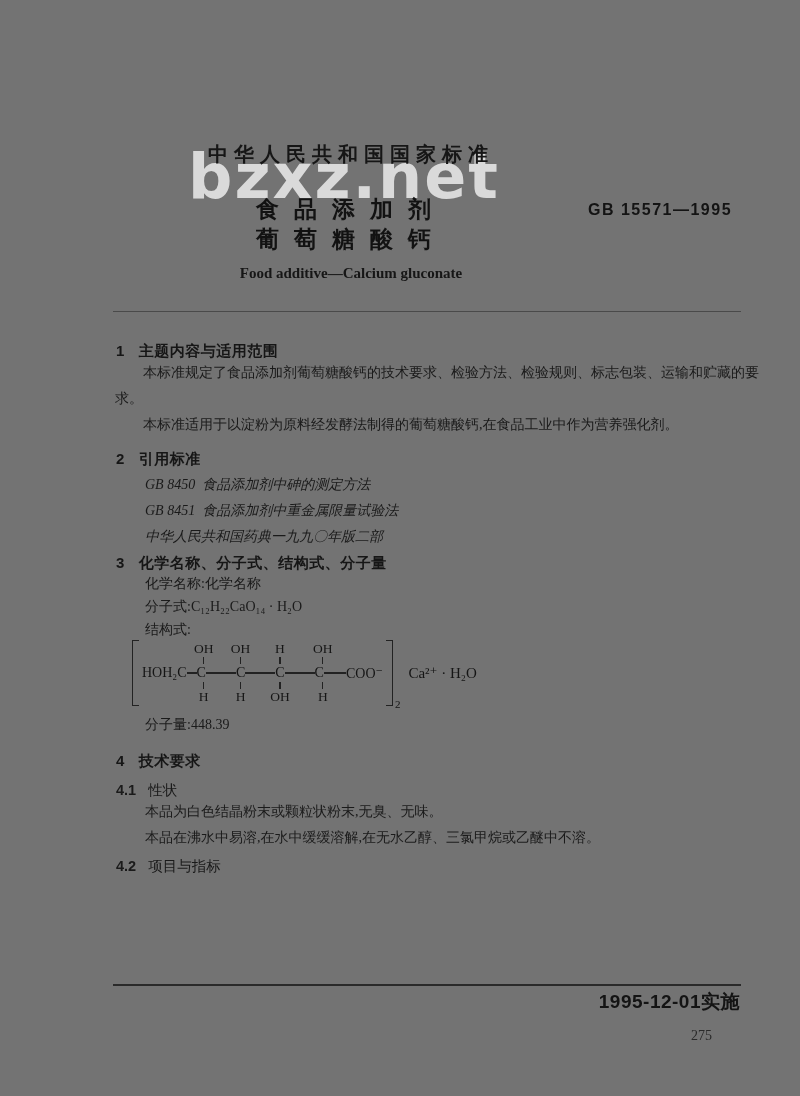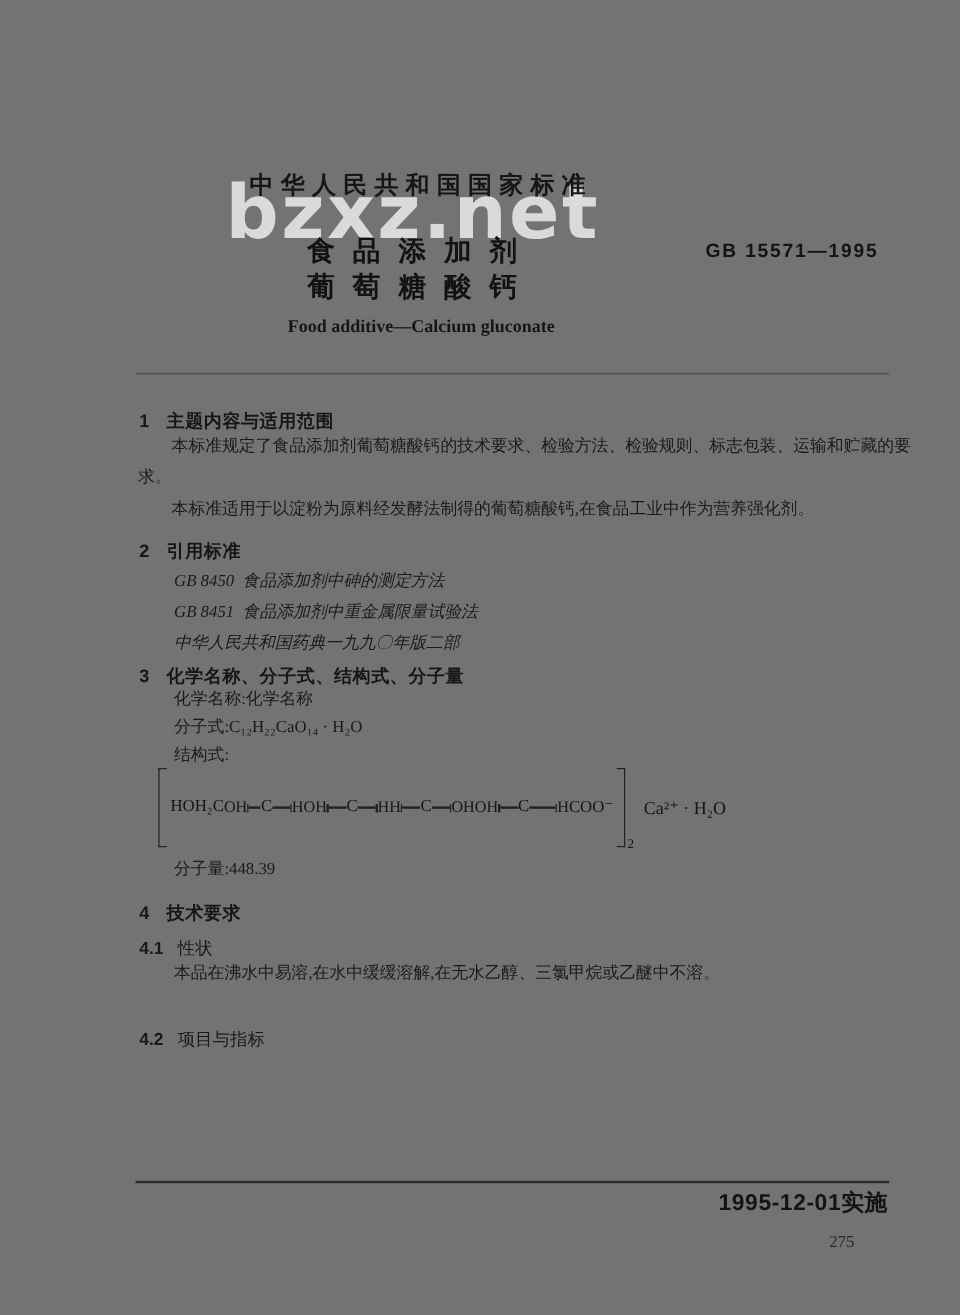--- a/index.html
+++ b/index.html
@@ -49,21 +49,21 @@
   .pre{white-space:pre;}
 
   
   .formula{position:absolute;left:132px;top:640px;z-index:1;display:flex;align-items:center;
     font-size:14px;color:#151515;}
   .bracket{width:7px;height:66px;box-sizing:border-box;}
   .bracket-l{border-left:1.6px solid #222;border-top:1.6px solid #222;border-bottom:1.6px solid #222;}
   .bracket-r{border-right:1.6px solid #222;border-top:1.6px solid #222;border-bottom:1.6px solid #222;}
   .chain{display:flex;align-items:center;padding:0 3px;}
   .endgroup{white-space:nowrap;}
-  .cunit{display:flex;align-items:center;}
+  .cunit{display:flex;flex-direction:column;align-items:center;}
   .flabel{height:16px;line-height:16px;font-size:13.5px;}
   .vbond{width:1.4px;height:7px;background:#222;}
   .crow{display:flex;align-items:center;height:18px;line-height:18px;}
   .hbond{height:1.4px;background:#222;}
   .hb-s{width:10px;}
   .hb-m{width:15px;}
   .hb-l{width:22px;}
   .br-sub{align-self:flex-end;font-size:11px;margin:0 2px 0 2px;transform:translateY(4px);}
   .counter{margin-left:6px;font-size:15px;white-space:nowrap;}
 
@@ -179,20 +179,21 @@
 
   <div class="body-block" style="left:145px;top:712px;">分子量:448.39</div>
 
   <div class="sec-h" style="top:752px;">
     <span class="num">4</span><span>技术要求</span>
   </div>
   <div class="sub-h" style="top:781px;">
     <span class="num">4.1</span><span>性状</span>
   </div>
   <div class="body-block" style="left:145px;top:799px;">
+    <div>本品为白色结晶粉末或颗粒状粉末,无臭、无味。</div>
     <div>本品在沸水中易溶,在水中缓缓溶解,在无水乙醇、三氯甲烷或乙醚中不溶。</div>
   </div>
   <div class="sub-h" style="top:857px;text-align:right;">
     <span class="num">4.2</span><span>项目与指标</span>
   </div>
 
   <div class="rule-bottom"></div>
   <div class="implementation">1995-12-01实施</div>
   <div class="page-number">275</div>
 

